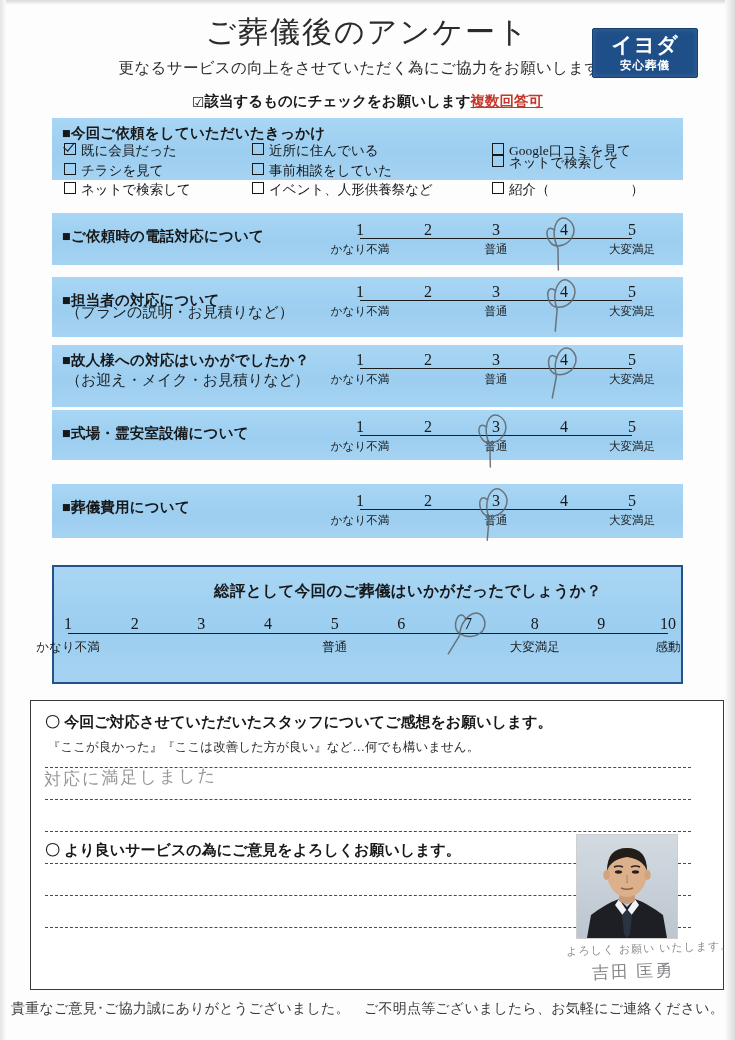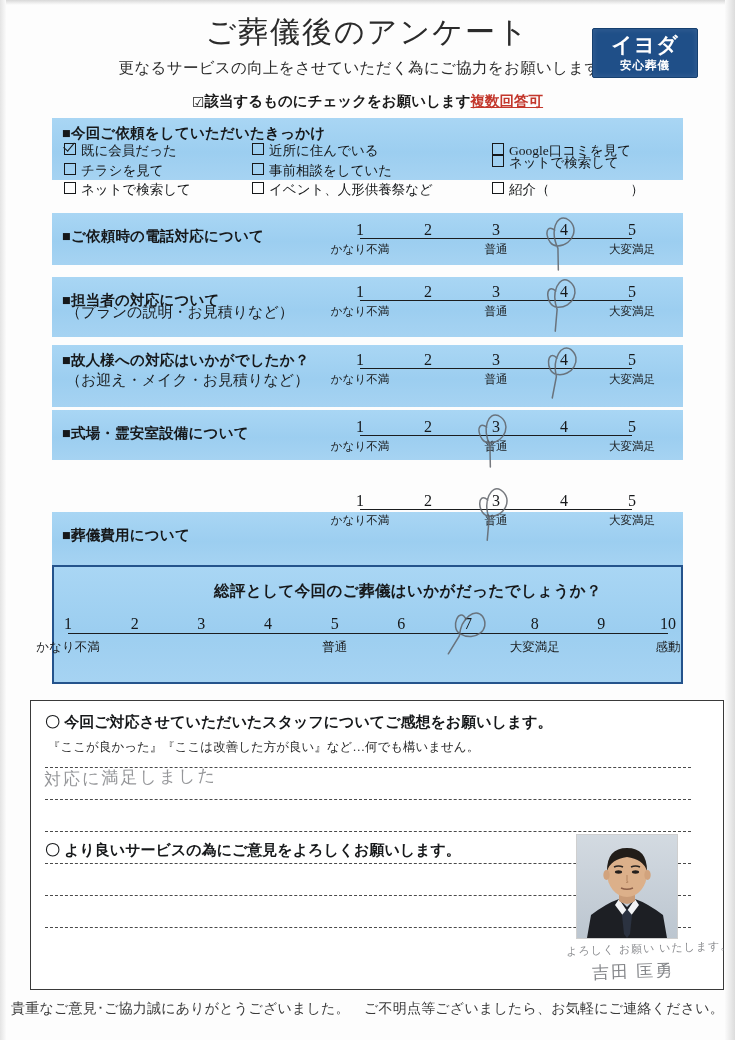--- a/index.html
+++ b/index.html
@@ -292,21 +292,21 @@
         <div class="lab" style="left: 101px;">普通</div>
         <div class="lab" style="left: 237px;">大変満足</div>
       </div>
       <div class="hand" style="left: 476px; top: 408px;">
         <svg width="42" height="58" viewBox="0 0 42 58">
           <g transform="rotate(-10 21 29)">
             <path d="M12.6 17.4 C 2.1 6.96, 0.84 31.900000000000002, 12.6 33.64 C 28.560000000000002 35.96, 38.64 17.4, 26.04 8.120000000000001 C 16.8 2.32, 7.56 17.4, 12.6 35.96 L 9.24 57.42" fill="none" stroke="#5f6368" stroke-width="1.5" stroke-linecap="round" opacity="0.85"></path>
           </g>
         </svg>
       </div>
-      <div class="band" style="top: 512px; height: 54px;">
+      <div class="band" style="top: 484px; height: 54px;">
         <div class="band-label" style="top: 14px;">■葬儀費用について</div>
       </div>
       <div class="scale5" style="left: 360px; top: 492px;">
         <div class="axis"></div>
         <div class="num" style="left: -10px;">1</div>
         <div class="num" style="left: 58px;">2</div>
         <div class="num" style="left: 126px;">3</div>
         <div class="num" style="left: 194px;">4</div>
         <div class="num" style="left: 262px;">5</div>
         <div class="lab" style="left: -35px;">かなり不満</div>

